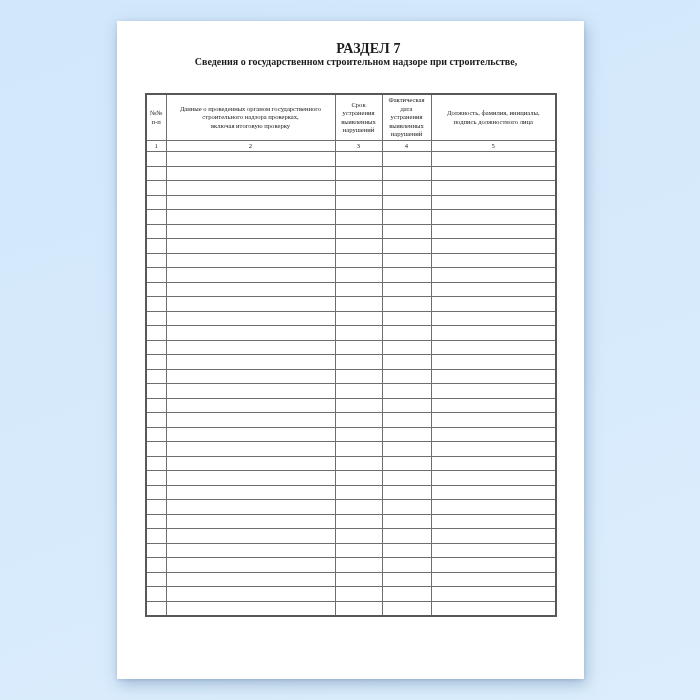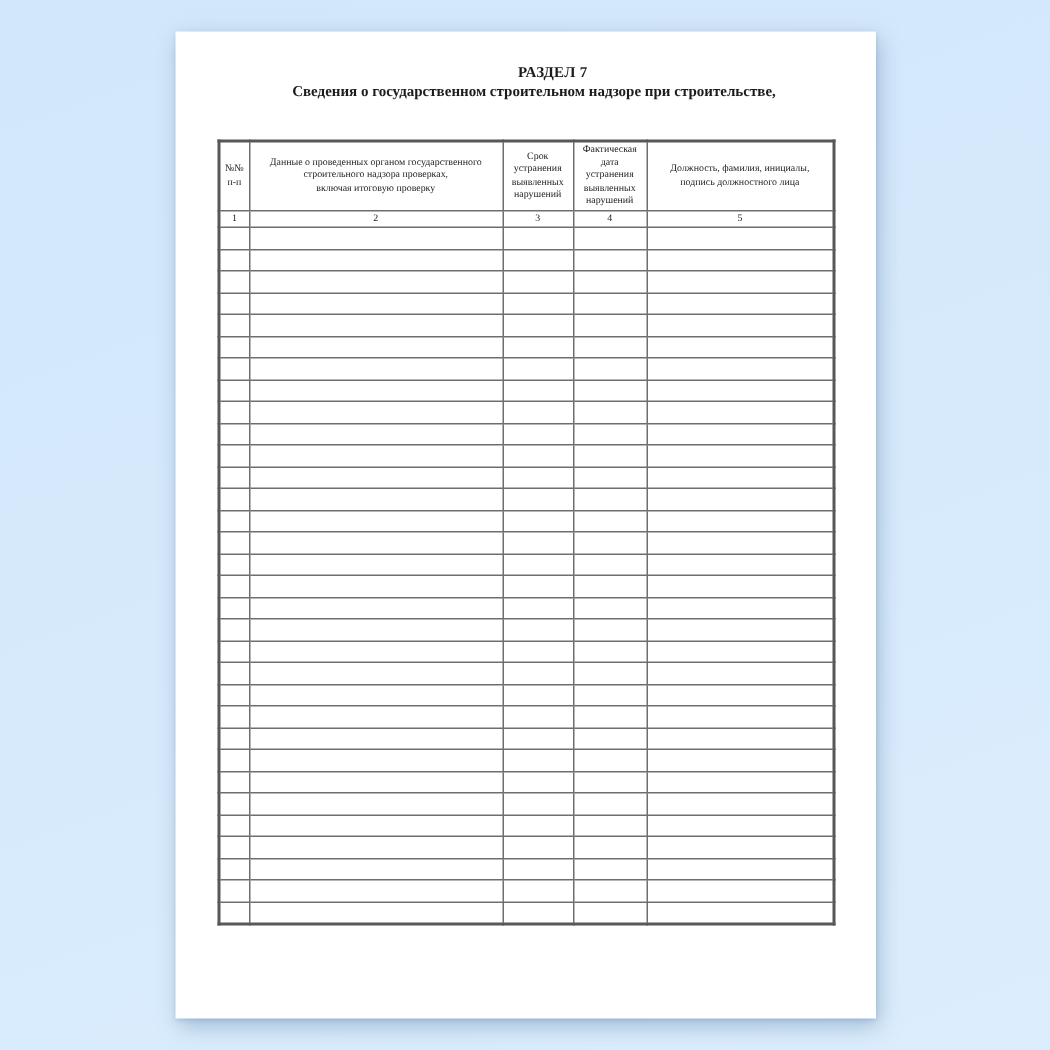--- a/index.html
+++ b/index.html
@@ -30,21 +30,21 @@
   .title-block {
     position: absolute;
     left: 0;
     top: 21px;
     width: 100%;
     text-align: center;
     color: var(--text, #1c1c1c);
     font-weight: bold;
   }
   .section-title {
-    font-size: 10px;
+    font-size: 14px;
     line-height: 13px;
     letter-spacing: 0.2px;
     margin-left: 36px;
   }
   .subtitle {
     font-size: 10px;
     line-height: 13px;
     padding-left: 11px;
   }
   table.journal {

